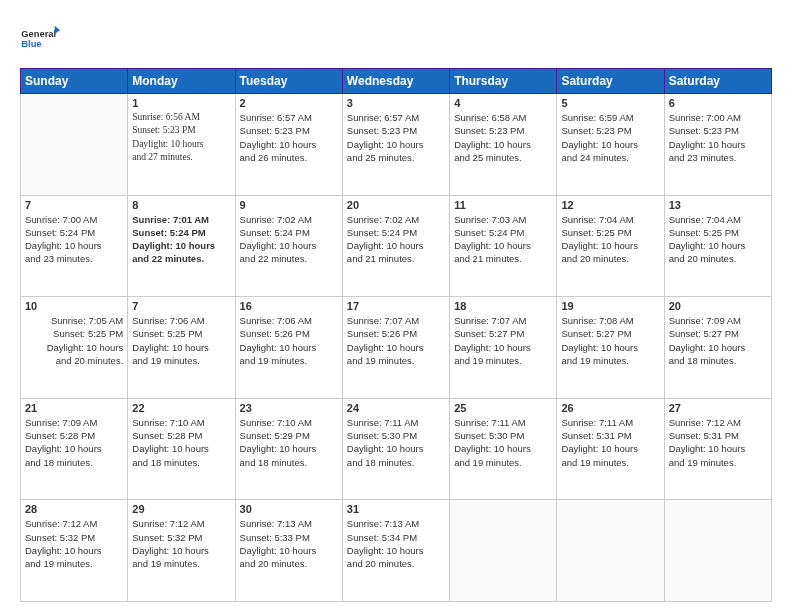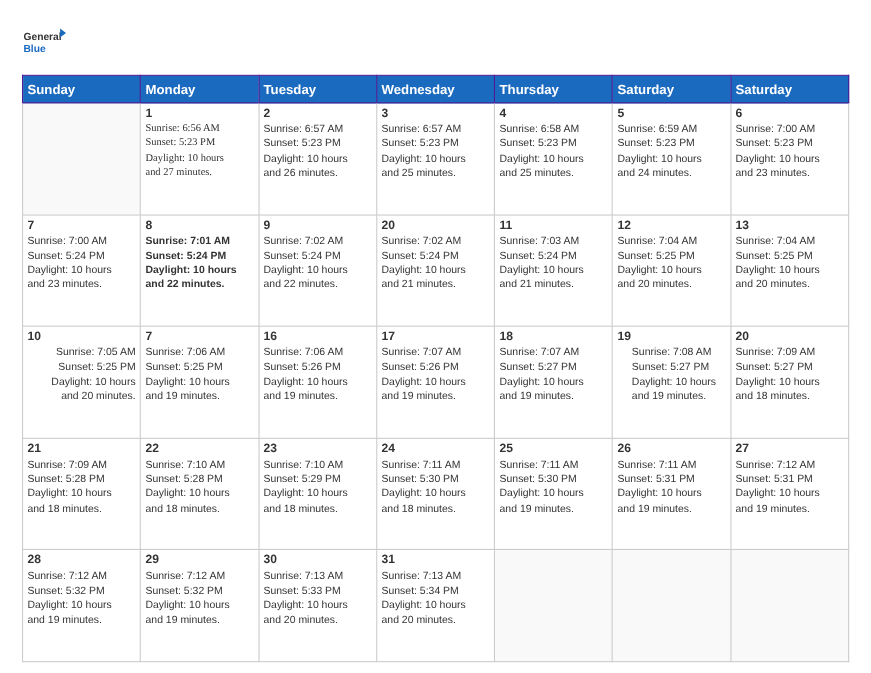--- a/index.html
+++ b/index.html
@@ -239,21 +239,21 @@
           </td>
           <td>
             <div class="day-num">18</div>
             <div class="day-info" style="white-space: pre-line;">Sunrise: 7:07 AM
 Sunset: 5:27 PM
 Daylight: 10 hours
 and 19 minutes.</div>
           </td>
           <td>
             <div class="day-num">19</div>
-            <div class="day-info" style="white-space: pre-line; margin-left: 13px;">Sunrise: 7:08 AM
+            <div class="day-info" style="white-space: pre-line;">Sunrise: 7:08 AM
 Sunset: 5:27 PM
 Daylight: 10 hours
 and 19 minutes.</div>
           </td>
           <td>
             <div class="day-num">20</div>
             <div class="day-info" style="white-space: pre-line;">Sunrise: 7:09 AM
 Sunset: 5:27 PM
 Daylight: 10 hours
 and 18 minutes.</div>

